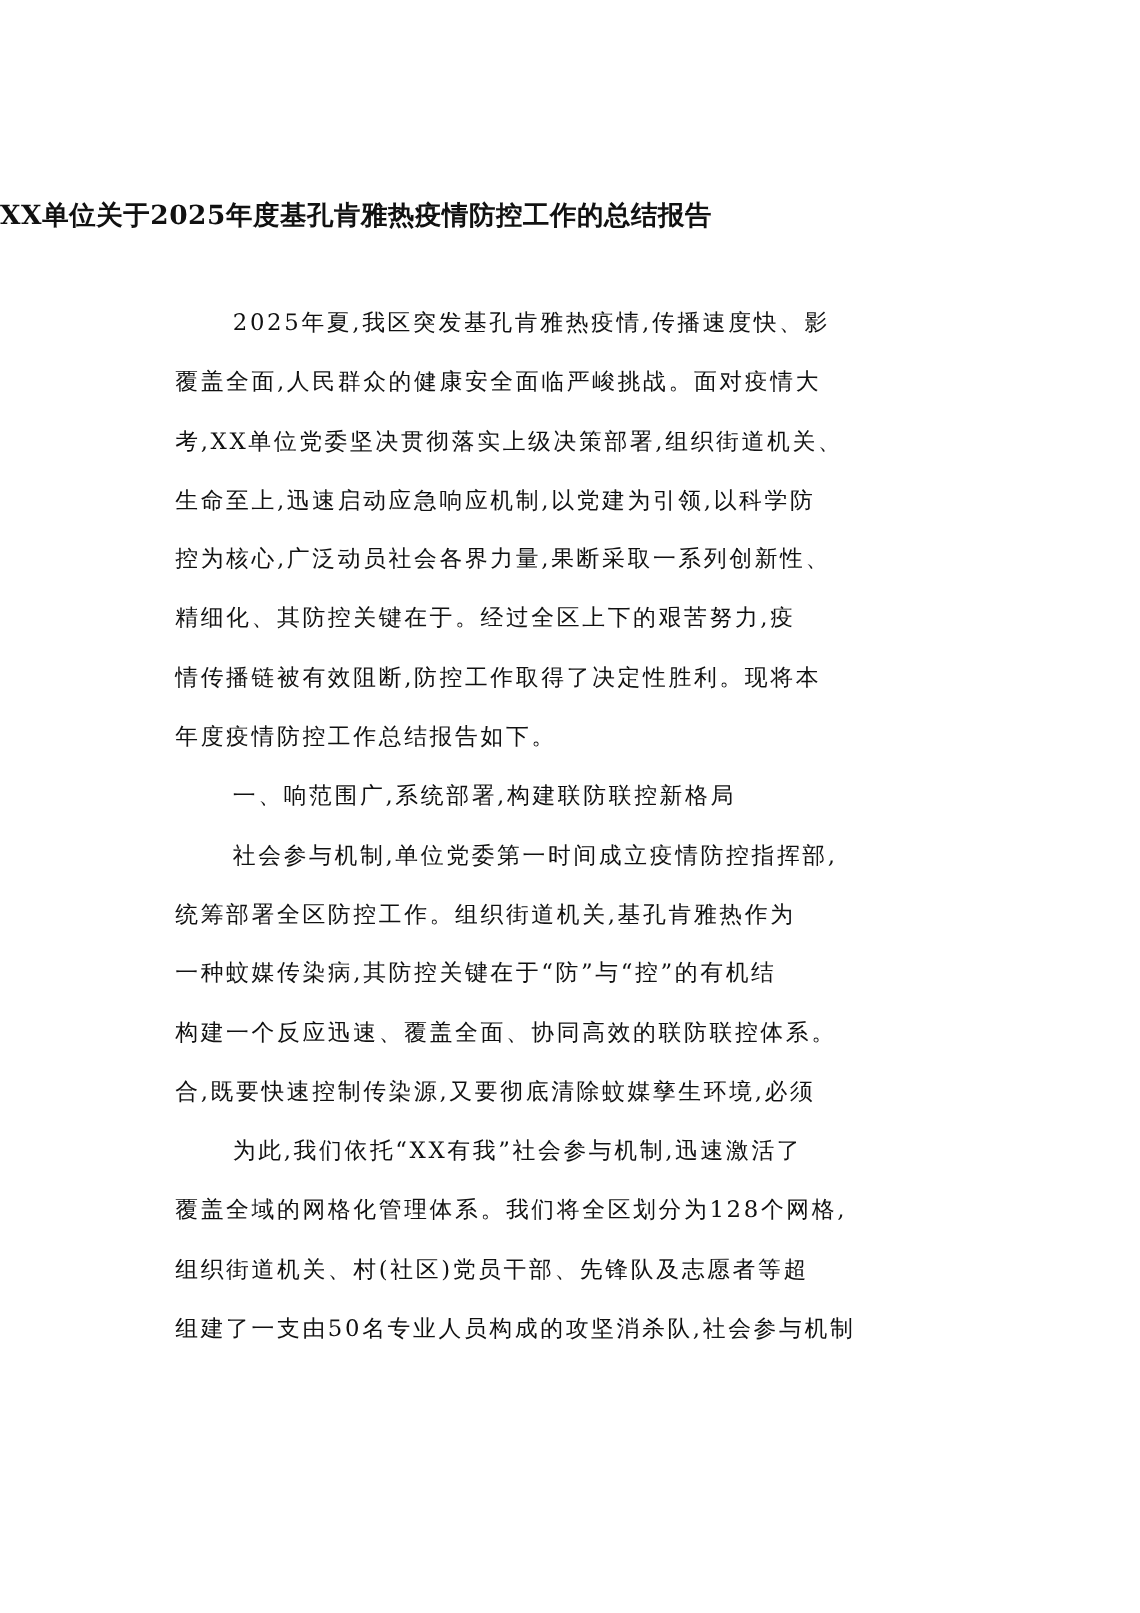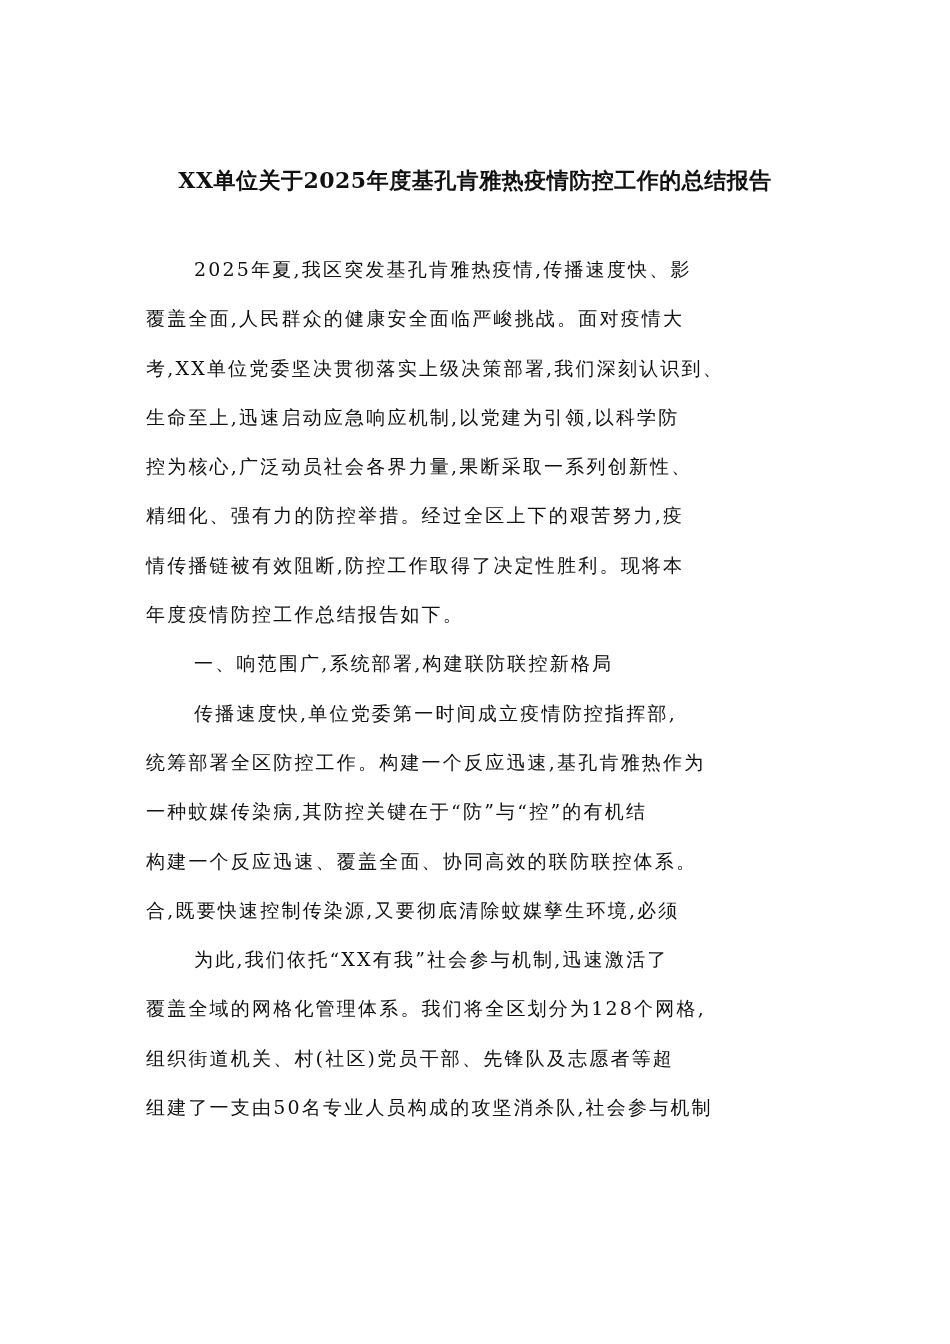--- a/index.html
+++ b/index.html
@@ -1,42 +1,42 @@
 <!DOCTYPE html>
 <html><head>
 <meta charset="utf-8">
 <style>
   html, body { margin: 0; padding: 0; background: #ffffff; }
   body { width: 950px; height: 1344px; overflow: hidden; position: relative;
          font-family: "DejaVu Serif", "Liberation Serif", serif; color: #111111; }
   .page { position: absolute; left: 0; top: 0; width: 950px; height: 1344px; background: #ffffff; }
-  .title { position: absolute; left: 0; width: 950px; top: 163px; text-align: center;
+  .title { position: absolute; left: 0; width: 950px; top: 163px; text-align: left;
            font-size: 22px; font-weight: bold; letter-spacing: 0.5px; line-height: 34px; }
   .body { position: absolute; left: 146px; width: 664px; top: 249px; }
   .line { height: 49.3px; line-height: 40px; font-size: 19px; white-space: nowrap;
           letter-spacing: 2.2px; overflow: visible; }
   .indent { padding-left: 48px; }
 </style>
 </head>
 <body>
 
 <div class="page">
   <div class="title">XX单位关于2025年度基孔肯雅热疫情防控工作的总结报告</div>
   <div class="body">
     <div class="line indent">2025年夏,我区突发基孔肯雅热疫情,传播速度快、影</div>
     <div class="line">覆盖全面,人民群众的健康安全面临严峻挑战。面对疫情大</div>
-    <div class="line">考,XX单位党委坚决贯彻落实上级决策部署,我们深刻认识到、</div>
+    <div class="line">考,XX单位党委坚决贯彻落实上级决策部署,组织街道机关、</div>
     <div class="line">生命至上,迅速启动应急响应机制,以党建为引领,以科学防</div>
     <div class="line">控为核心,广泛动员社会各界力量,果断采取一系列创新性、</div>
-    <div class="line">精细化、强有力的防控举措。经过全区上下的艰苦努力,疫</div>
+    <div class="line">精细化、其防控关键在于。经过全区上下的艰苦努力,疫</div>
     <div class="line">情传播链被有效阻断,防控工作取得了决定性胜利。现将本</div>
     <div class="line">年度疫情防控工作总结报告如下。</div>
     <div class="line indent">一、响范围广,系统部署,构建联防联控新格局</div>
-    <div class="line indent">传播速度快,单位党委第一时间成立疫情防控指挥部,</div>
-    <div class="line">统筹部署全区防控工作。构建一个反应迅速,基孔肯雅热作为</div>
+    <div class="line indent">社会参与机制,单位党委第一时间成立疫情防控指挥部,</div>
+    <div class="line">统筹部署全区防控工作。组织街道机关,基孔肯雅热作为</div>
     <div class="line">一种蚊媒传染病,其防控关键在于“防”与“控”的有机结</div>
     <div class="line">构建一个反应迅速、覆盖全面、协同高效的联防联控体系。</div>
     <div class="line">合,既要快速控制传染源,又要彻底清除蚊媒孳生环境,必须</div>
     <div class="line indent">为此,我们依托“XX有我”社会参与机制,迅速激活了</div>
     <div class="line">覆盖全域的网格化管理体系。我们将全区划分为128个网格,</div>
     <div class="line">组织街道机关、村(社区)党员干部、先锋队及志愿者等超</div>
     <div class="line">组建了一支由50名专业人员构成的攻坚消杀队,社会参与机制</div>
   </div>
 </div>
 

